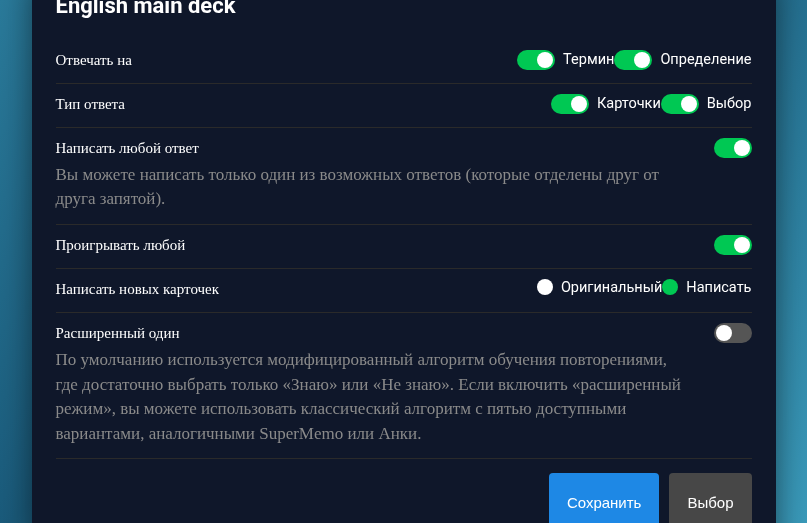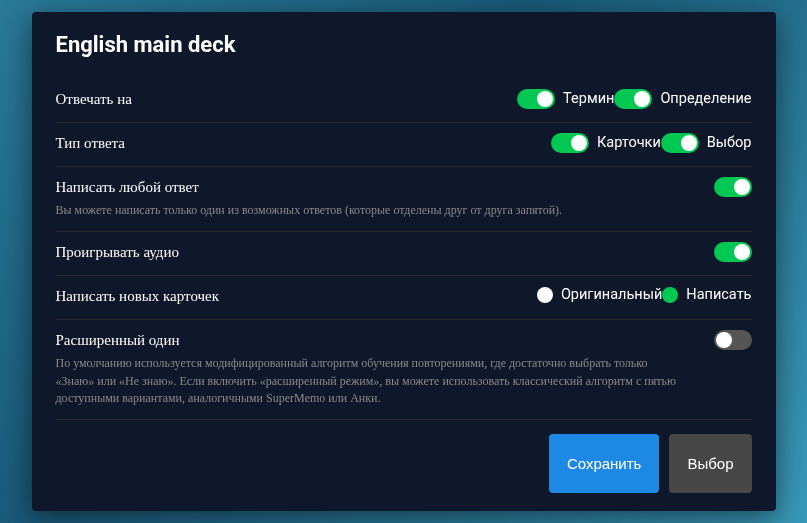--- a/index.html
+++ b/index.html
@@ -34,21 +34,21 @@
     gap: 16px;
   }
   .row:last-of-type { border-bottom: none; }
   .label-block { flex: 1; min-width: 0; font-family: Liberation Serif, serif; }
   .label-main {
     font-size: 15px;
     color: #fff;
     line-height: 1.4;
   }
   .label-sub {
-    font-size: 12px;
+    font-size: 17px;
     color: #8a8a8a;
     line-height: 1.45;
     margin-top: 4px;
   }
   .controls {
     display: flex;
     align-items: flex-end;
     flex-shrink: 0;
     padding-left: 16px;
   }
@@ -157,21 +157,21 @@
       <div class="label-main">Написать любой ответ</div>
       <div class="label-sub">Вы можете написать только один из возможных ответов (которые отделены друг от друга запятой).</div>
     </div>
     <div class="controls">
       <div class="toggle on"></div>
     </div>
   </div>
 
   <div class="row">
     <div class="label-block">
-      <div class="label-main">Проигрывать аудио</div>
+      <div class="label-main">Проигрывать любой</div>
     </div>
     <div class="controls">
       <div class="toggle on"></div>
     </div>
   </div>
 
   <div class="row">
     <div class="label-block">
       <div class="label-main">Написать новых карточек</div>
     </div>

